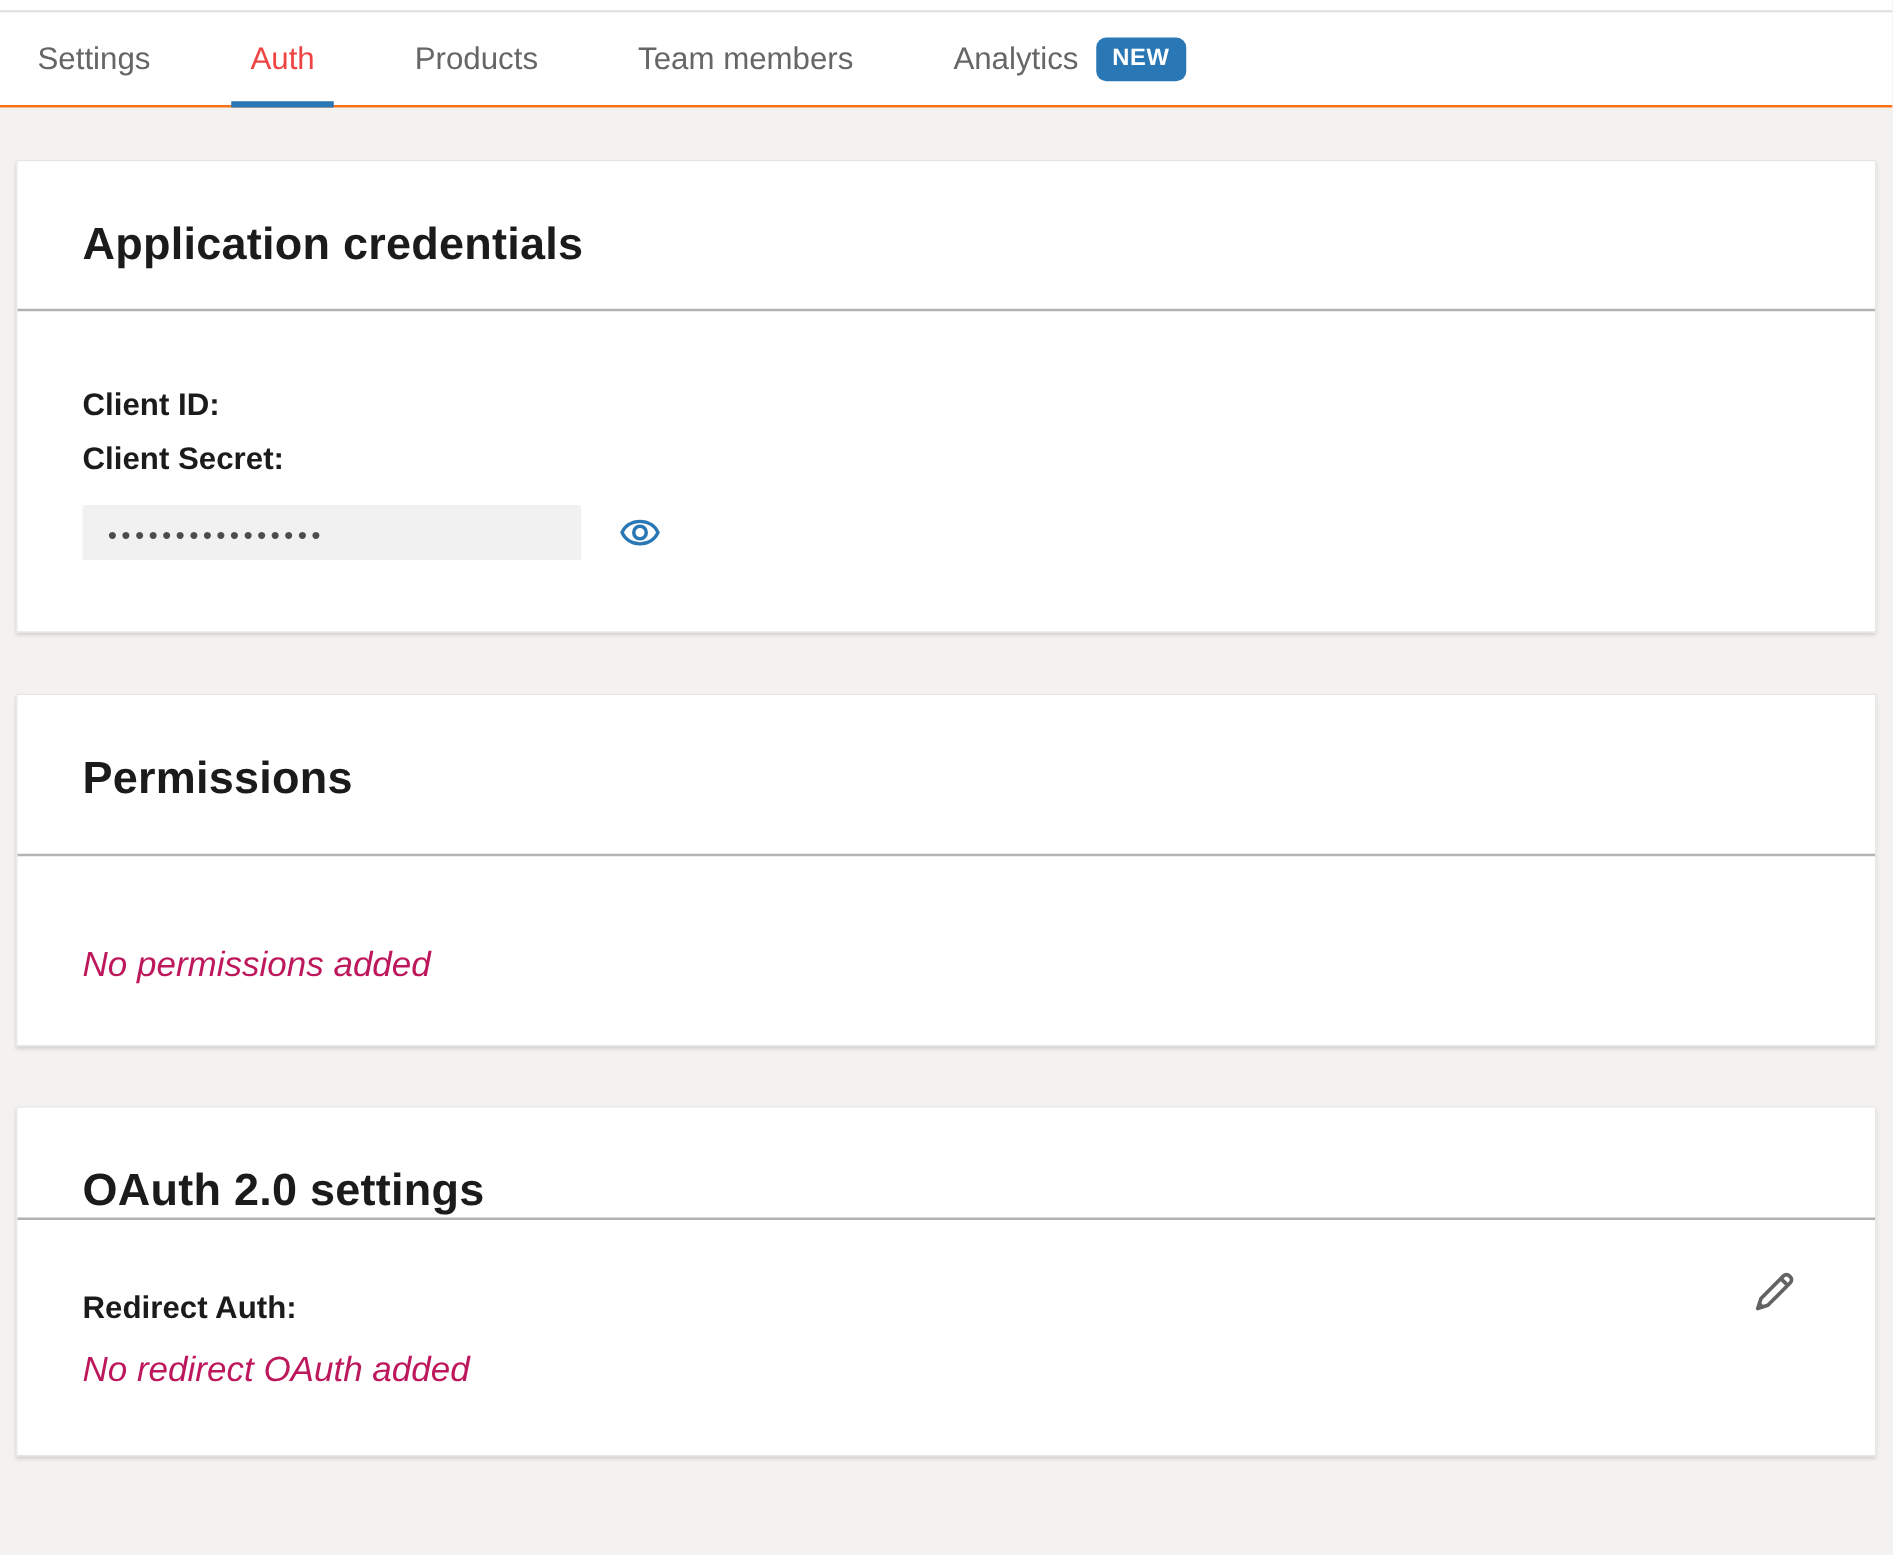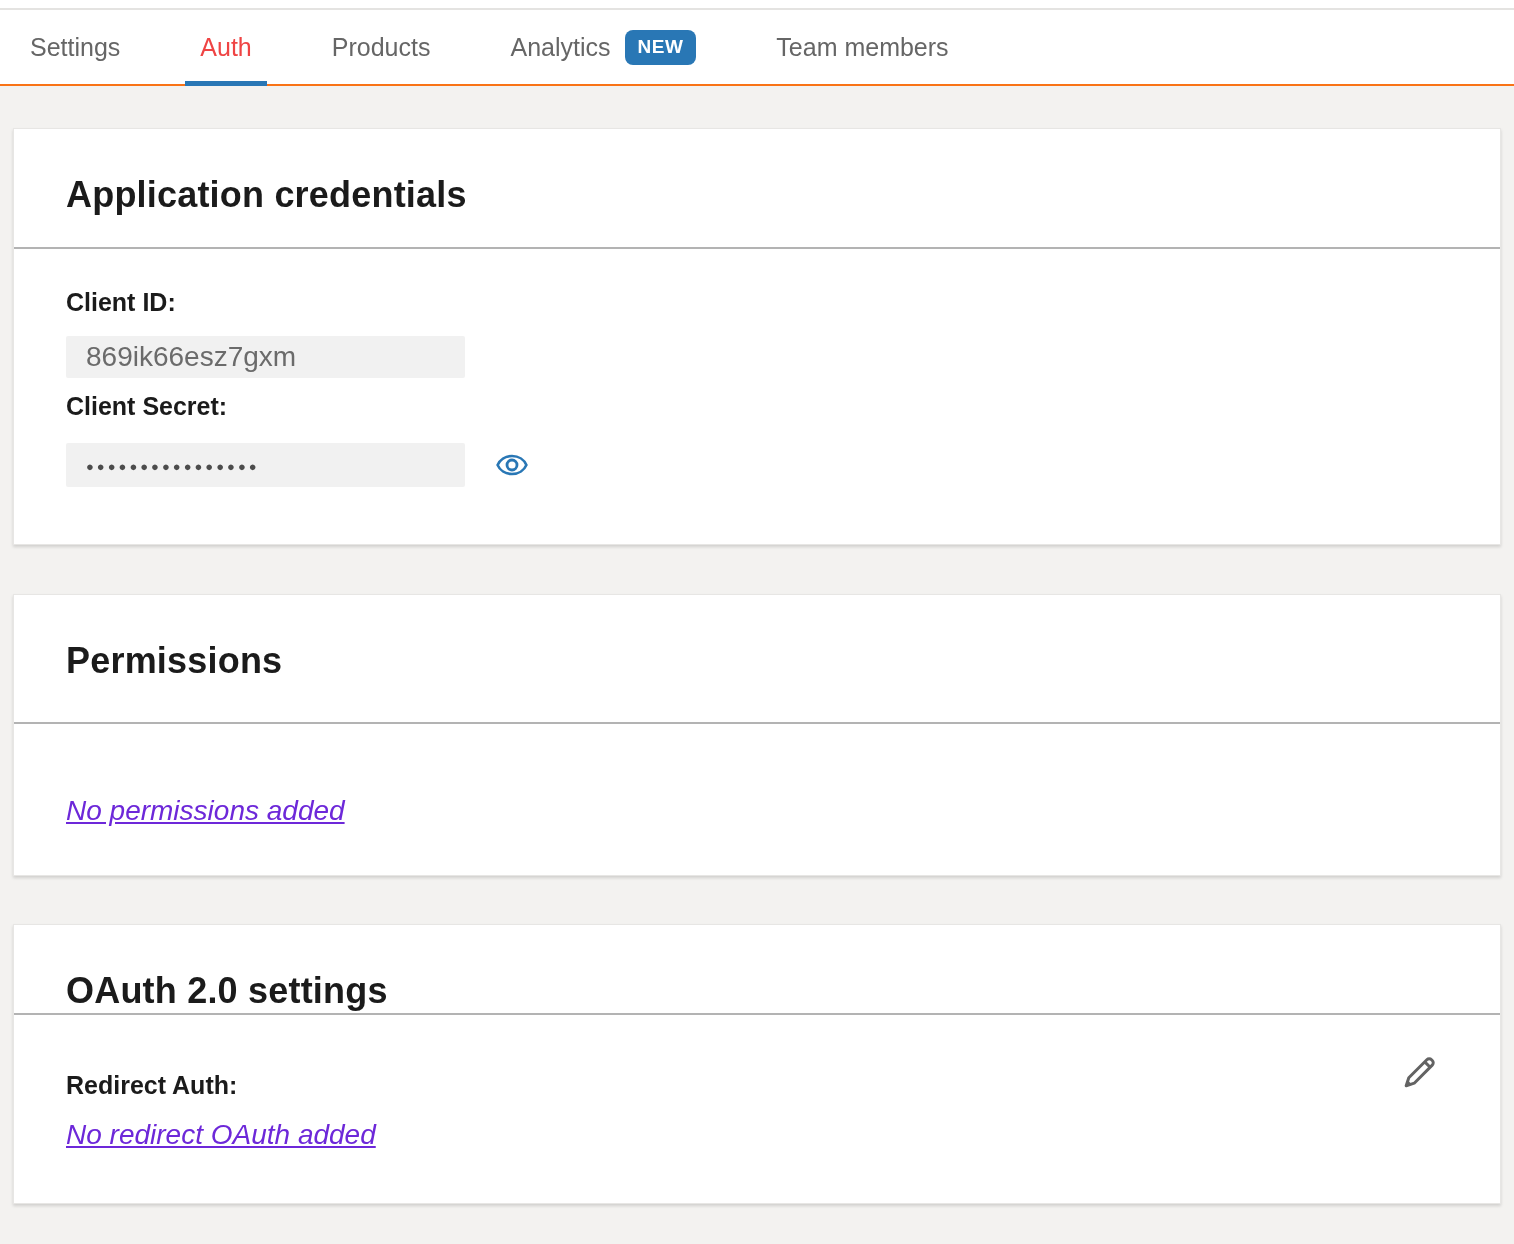--- a/index.html
+++ b/index.html
@@ -48,21 +48,21 @@
   .card-3 { margin-top:48px; }
   .card-header { padding:45px 52px 0 52px; }
   .card-1 .card-header { height:118px; }
   .card-2 .card-header { height:127px; }
   .card-3 .card-header { height:88px; }
   .card-header h2 {
     font-size:36px; font-weight:bold; color:#1b1b1b; letter-spacing:.2px;
   }
   .divider { height:2px; background:#b3b3b3; }
   .card-body { position:relative; padding:0 52px; }
-  .card-1 .card-body { padding-top:39px; padding-bottom:57px; }
+  .card-1 .card-body { padding-top:61px; padding-bottom:57px; }
   .card-2 .card-body { padding-top:71px; padding-bottom:48px; }
   .card-3 .card-body { padding-top:56px; padding-bottom:52px; }
   .field-label {
     font-size:25px; font-weight:bold; color:#1b1b1b;
   }
   .value-box {
     width:399px; height:42px; margin-top:19px;
     background:#f1f1f1; border-radius:2px;
     display:flex; align-items:center; padding:0 20px;
     font-size:28px; color:#6b6b6b;
@@ -73,21 +73,21 @@
   .dots {
     font-size:13px; letter-spacing:3px; color:#4c4c4c;
     line-height:1; padding-top:2px;
   }
   .eye-btn {
     background:none; border:none; cursor:pointer;
     margin-left:30px; width:34px; height:34px;
     display:flex; align-items:center; justify-content:center;
   }
   .empty-note {
-    font-style:italic; font-size:28px; color:#6d28d9;text-decoration:underline;
+    font-style:italic; font-size:28px; color:#be185d;
   }
   .card-3 .empty-note { margin-top:19px; }
   .edit-btn {
     position:absolute; top:34px; right:58px;
     width:44px; height:46px;
     background:none; border:none; cursor:pointer;
     display:flex; align-items:center; justify-content:center;
   }
 </style>
 </head>
@@ -99,38 +99,37 @@
   <div class="tab">
     <span>Settings</span>
   </div>
   <div class="tab active">
     <span>Auth</span>
   </div>
   <div class="tab">
     <span>Products</span>
   </div>
   <div class="tab">
+    <span>Team members</span>
+  </div>
+  <div class="tab">
     <span>Analytics</span>
     <span class="badge">NEW</span>
-  </div>
-  <div class="tab">
-    <span>Team members</span>
   </div>
 </nav>
 
 <main>
 
   <section class="card card-1">
     <header class="card-header">
       <h2>Application credentials</h2>
     </header>
     <div class="divider"></div>
     <div class="card-body">
       <div class="field-label">Client ID:</div>
-      <div class="value-box">869ik66esz7gxm</div>
 
       <div class="field-label label-secret">Client Secret:</div>
       <div class="secret-row">
         <div class="value-box secret">
           <span class="dots">●●●●●●●●●●●●●●●●</span>
         </div>
         <button class="eye-btn">
           <span style="display:flex;">
             <svg width="32" height="32" viewBox="0 0 32 32">
               <path d="M16 7 C 9.2 7 3.8 10.9 1.6 16 C 3.8 21.1 9.2 25 16 25 C 22.8 25 28.2 21.1 30.4 16 C 28.2 10.9 22.8 7 16 7 Z" fill="none" stroke="#2977b5" stroke-width="2.6"></path>

